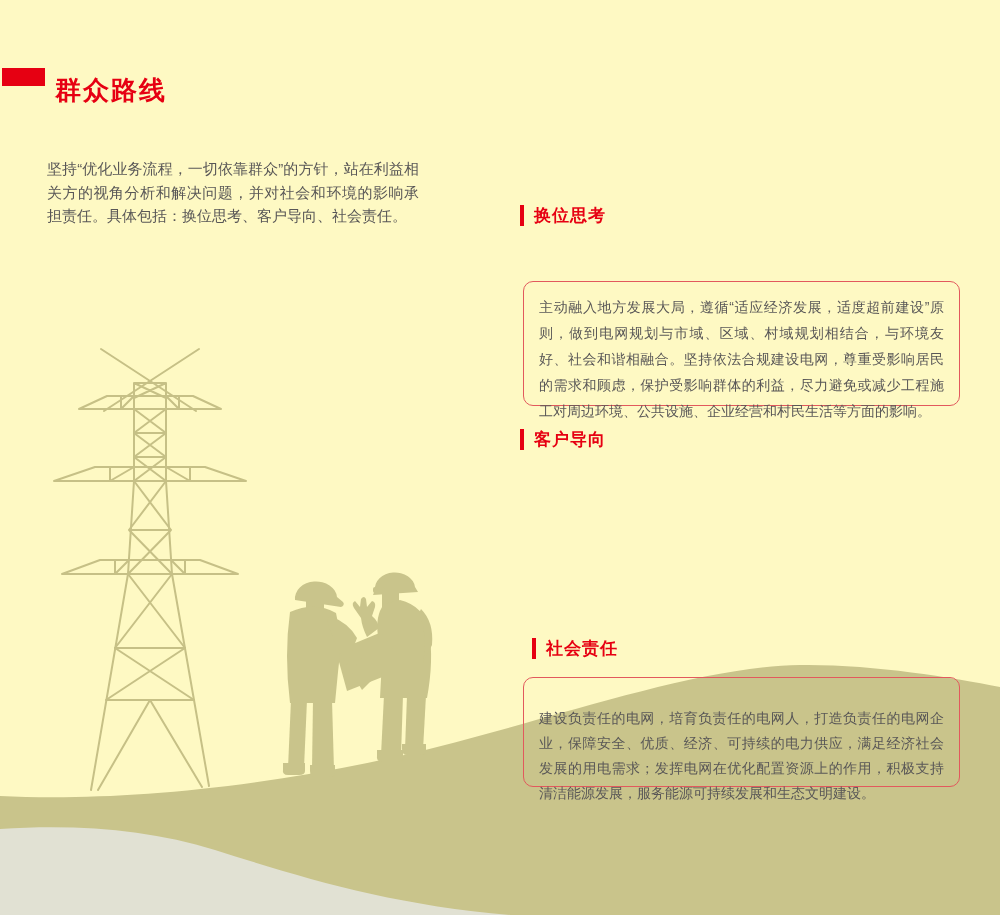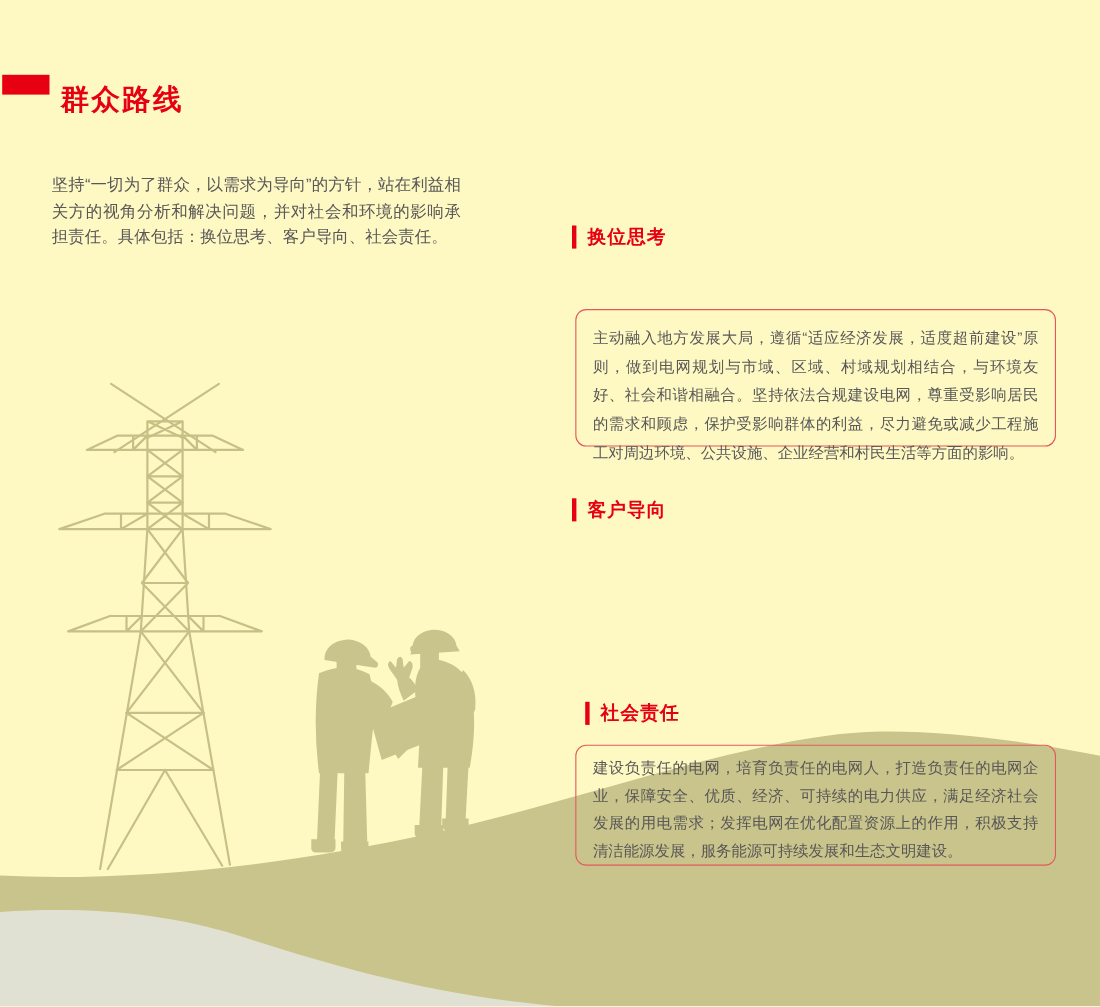--- a/index.html
+++ b/index.html
@@ -18,30 +18,30 @@
   .intro{
     position:absolute;left:47px;top:142px;width:372px;
     font-size:15px;line-height:23.5px;color:#595757;text-align:justify;
   }
   
   .illustration{position:absolute;left:0;top:0;width:1000px;height:915px;z-index:0;}
   
   .section-header{position:absolute;left:520px;display:flex;align-items:center;z-index:2;}
   .section-bar{width:4px;height:21px;background:#e60012;margin-right:10px;}
   .section-label{font-size:17px;font-weight:700;color:#e60012;letter-spacing:1px;}
-  .h1{top:204px;} .h2{top:428px;margin-top:24px;} .h3{top:637px;padding-left:12px;}
+  .h1{top:204px;} .h2{top:428px;} .h3{top:637px;padding-left:12px;}
   .info-box{
     position:absolute;left:523px;width:437px;box-sizing:border-box;
     border:1.5px solid #e2595d;border-radius:10px;background:transparent;
     padding:12px 15px 0 15px;z-index:2;
     font-size:14px;line-height:26px;color:#595757;text-align:justify;
   }
   .b1{top:245px;height:125px;margin-top:36px;}
   .b2{top:464px;height:124px;}
-  .b3{top:677px;height:110px;padding-top:8px;line-height:25px;}
+  .b3{top:677px;height:110px;padding-top:28px;line-height:25px;}
 </style>
 </head>
 <body>
 
 <div class="page">
 
   <svg class="illustration" viewBox="0 0 1000 915" xmlns="http://www.w3.org/2000/svg" aria-hidden="true">
 
     <g stroke="#c6c086" stroke-width="2" fill="none" stroke-linecap="round">
       <path d="M101,349 L196,411 M199,349 L104,411"></path>
@@ -93,21 +93,21 @@
       <polygon points="384,695 403,695 401,755 381,755"></polygon>
       <path d="M377,750 L403,750 L403,758 Q403,762 397,762 L382,762 Q376,762 377,755 Z"></path>
       <polygon points="407,695 426,695 423,750 405,750"></polygon>
       <path d="M402,744 L426,744 L426,751 Q426,755 420,755 L407,755 Q402,755 402,749 Z"></path>
     </g>
   </svg>
 
   <div class="title-marker"></div>
   <h1 class="page-title">群众路线</h1>
 
-  <p class="intro">坚持“一切为了群众，以需求为导向”的方针，站在利益相关方的视角分析和解决问题，并对社会和环境的影响承担责任。具体包括：换位思考、客户导向、社会责任。</p>
+  <p class="intro">坚持“优化业务流程，一切依靠群众”的方针，站在利益相关方的视角分析和解决问题，并对社会和环境的影响承担责任。具体包括：换位思考、客户导向、社会责任。</p>
 
   <div class="section-header h1">
     <span class="section-bar"></span>
     <span class="section-label">换位思考</span>
   </div>
   <div class="info-box b1">
     <span>主动融入地方发展大局，遵循“适应经济发展，适度超前建设”原则，做到电网规划与市域、区域、村域规划相结合，与环境友好、社会和谐相融合。坚持依法合规建设电网，尊重受影响居民的需求和顾虑，保护受影响群体的利益，尽力避免或减少工程施工对周边环境、公共设施、企业经营和村民生活等方面的影响。</span>
   </div>
 
   <div class="section-header h2">

